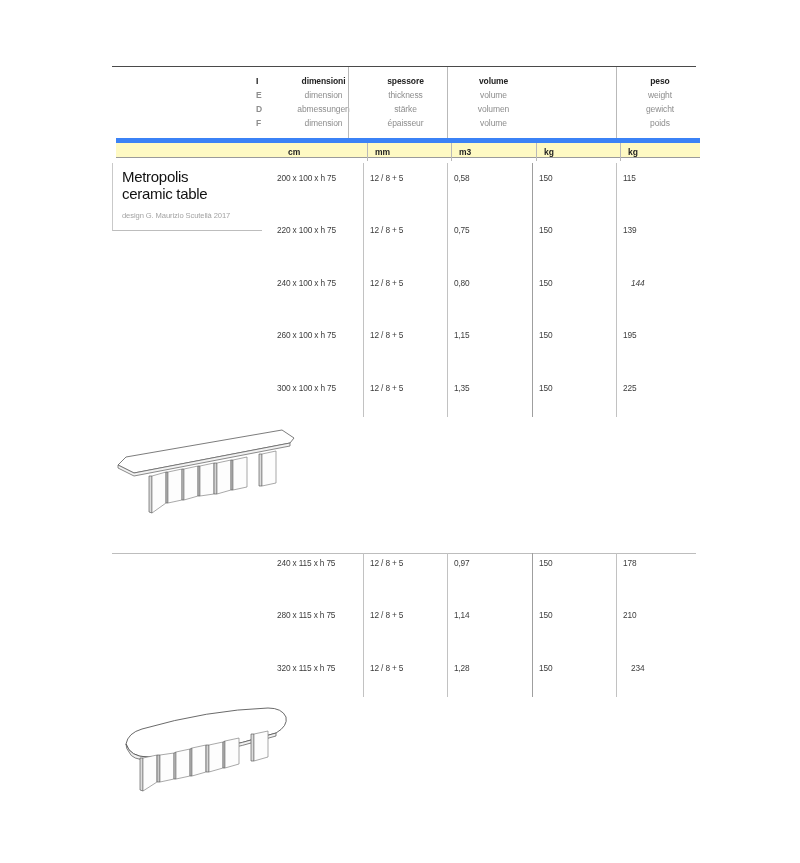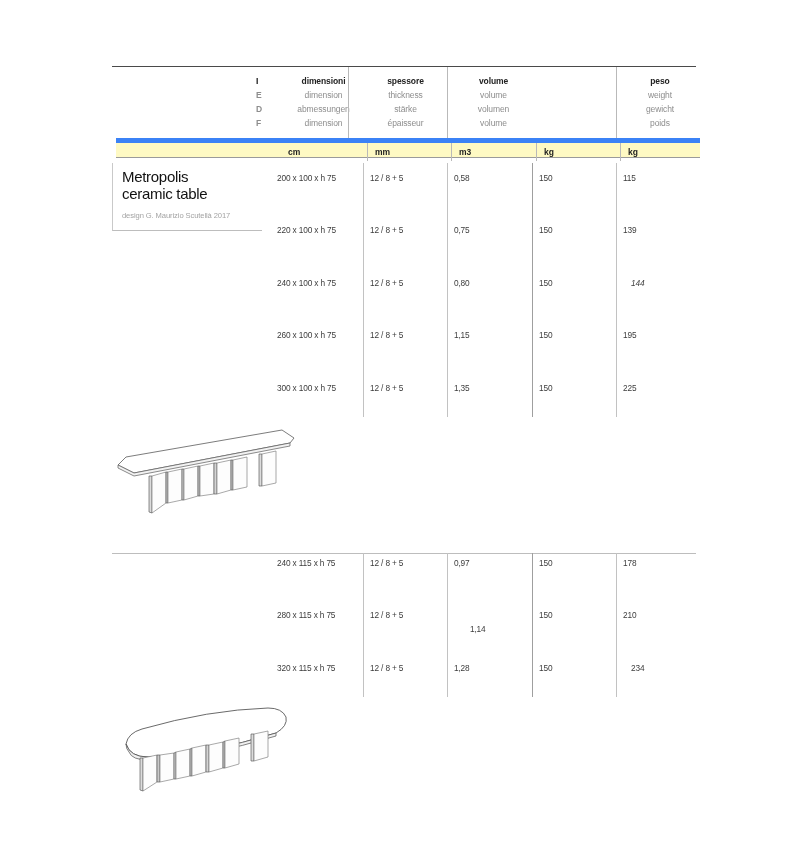--- a/index.html
+++ b/index.html
@@ -323,21 +323,21 @@
       <div class="dcell" style="left:165px;">240 x 115 x h 75</div>
       <div class="dcell" style="left:258px;">12 / 8 + 5</div>
       <div class="dcell" style="left:342px;">0,97</div>
       <div class="dcell" style="left:427px;">150</div>
       <div class="dcell" style="left:511px;">178</div>
     </div>
 
     <div class="drow" style="top:55px;">
       <div class="dcell" style="left:165px;">280 x 115 x h 75</div>
       <div class="dcell" style="left:258px;">12 / 8 + 5</div>
-      <div class="dcell" style="left:358px;margin-top:14px;">1,14</div>
+      <div class="dcell" style="left:342px;">1,14</div>
       <div class="dcell" style="left:427px;">150</div>
       <div class="dcell" style="left:511px;">210</div>
     </div>
 
     <div class="drow" style="top:108px;">
       <div class="dcell" style="left:165px;">320 x 115 x h 75</div>
       <div class="dcell" style="left:258px;">12 / 8 + 5</div>
       <div class="dcell" style="left:342px;">1,28</div>
       <div class="dcell" style="left:427px;">150</div>
       <div class="dcell" style="left:511px;margin-left:8px;">234</div>

